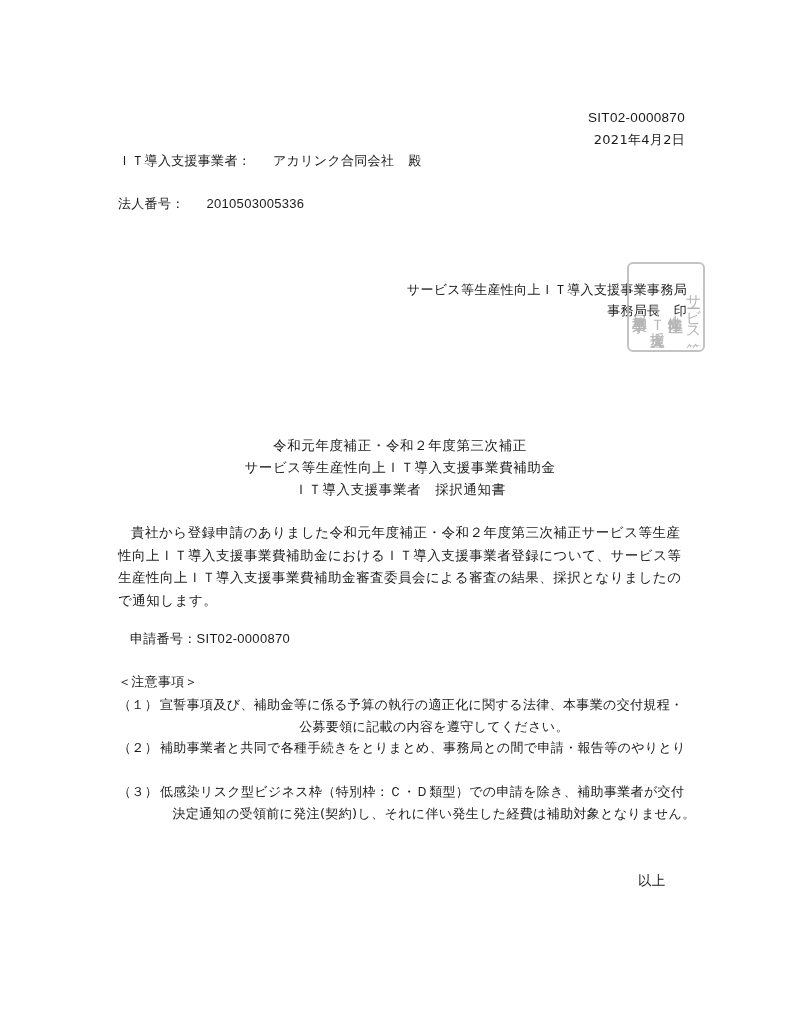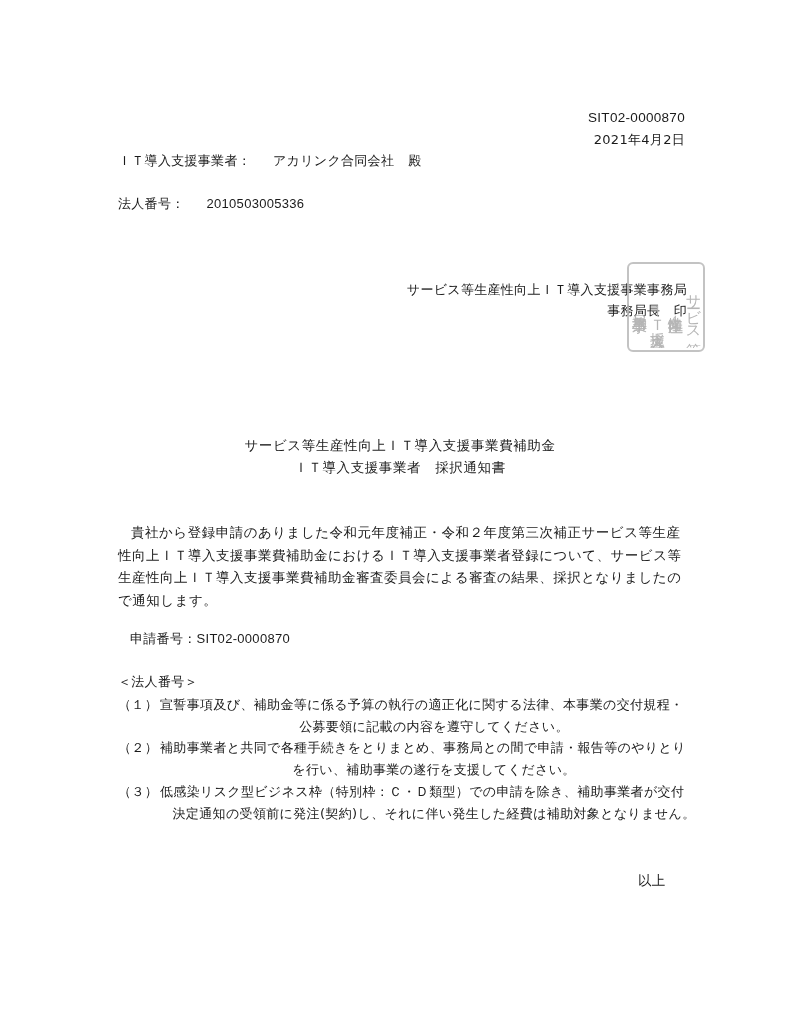--- a/index.html
+++ b/index.html
@@ -105,45 +105,45 @@
 <div class="abs txt right" id="issuer-title">事務局長　印</div>
 
 <div class="abs" id="stamp">
   <div class="col">サービス等</div>
   <div class="col">生産性向上</div>
   <div class="col">ＩＴ導入支援</div>
   <div class="col">事業事務局</div>
 </div>
 
 <div class="abs" id="title-block">
+  <div class="line">令和元年度補正・令和２年度第三次補正</div>
   <div class="line">サービス等生産性向上ＩＴ導入支援事業費補助金</div>
   <div class="line">ＩＴ導入支援事業者　採択通知書</div>
 </div>
 
 <div class="abs" id="body-text">
   <div class="l1">貴社から登録申請のありました令和元年度補正・令和２年度第三次補正サービス等生産</div>
   <div>性向上ＩＴ導入支援事業費補助金におけるＩＴ導入支援事業者登録について、サービス等</div>
   <div>生産性向上ＩＴ導入支援事業費補助金審査委員会による審査の結果、採択となりましたの</div>
   <div>で通知します。</div>
 </div>
 
 <div class="abs txt" id="app-no">
   <span>申請番号：</span><span class="val">SIT02-0000870</span>
 </div>
 
-<div class="abs txt" id="notes-heading">＜法人番号＞</div>
+<div class="abs txt" id="notes-heading">＜注意事項＞</div>
 
 <div class="abs note" id="note-1">
   <span class="num">（１）</span><span>宣誓事項及び、補助金等に係る予算の執行の適正化に関する法律、本事業の交付規程・</span>
   <span class="cont">公募要領に記載の内容を遵守してください。</span>
 </div>
 
 <div class="abs note" id="note-2">
   <span class="num">（２）</span><span>補助事業者と共同で各種手続きをとりまとめ、事務局との間で申請・報告等のやりとり</span>
-  <span class="cont">を行い、補助事業の遂行を支援してください。</span>
 </div>
 
 <div class="abs note" id="note-3">
   <span class="num">（３）</span><span>低感染リスク型ビジネス枠（特別枠：Ｃ・Ｄ類型）での申請を除き、補助事業者が交付</span>
   <span class="cont">決定通知の受領前に発注(契約)し、それに伴い発生した経費は補助対象となりません。</span>
 </div>
 
 <div class="abs txt" id="closing">以上</div>
 
 </body></html>

